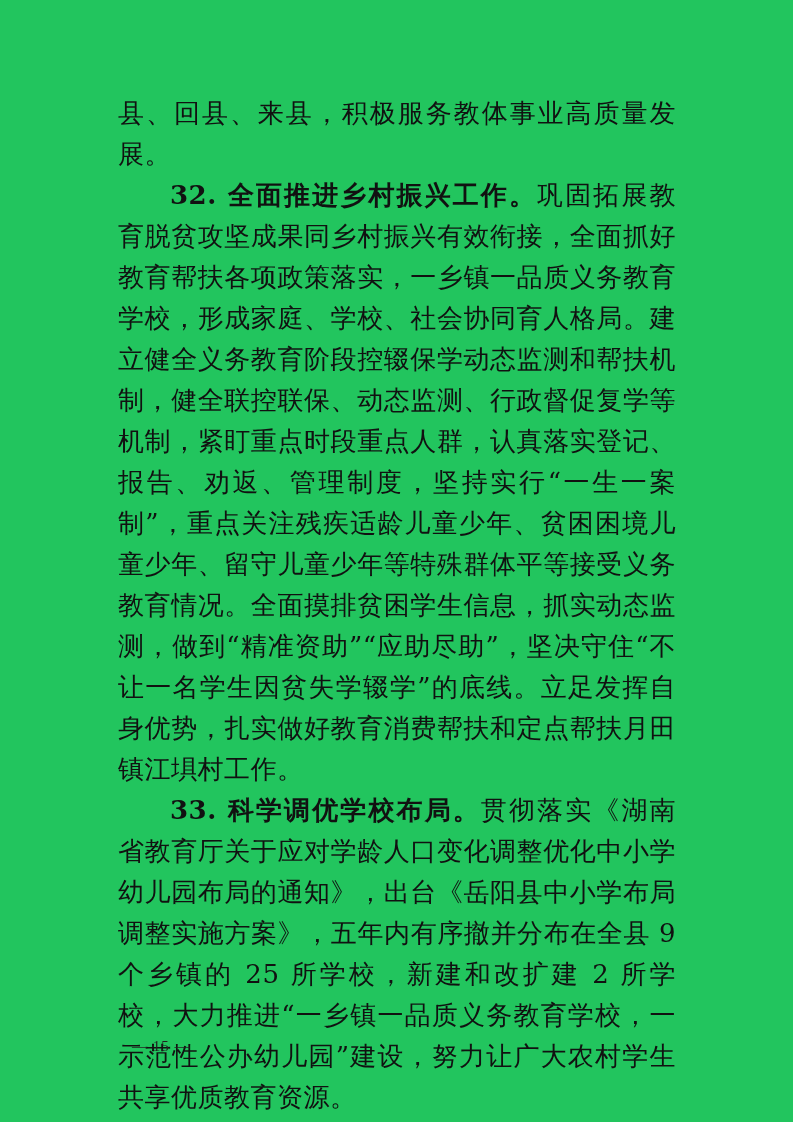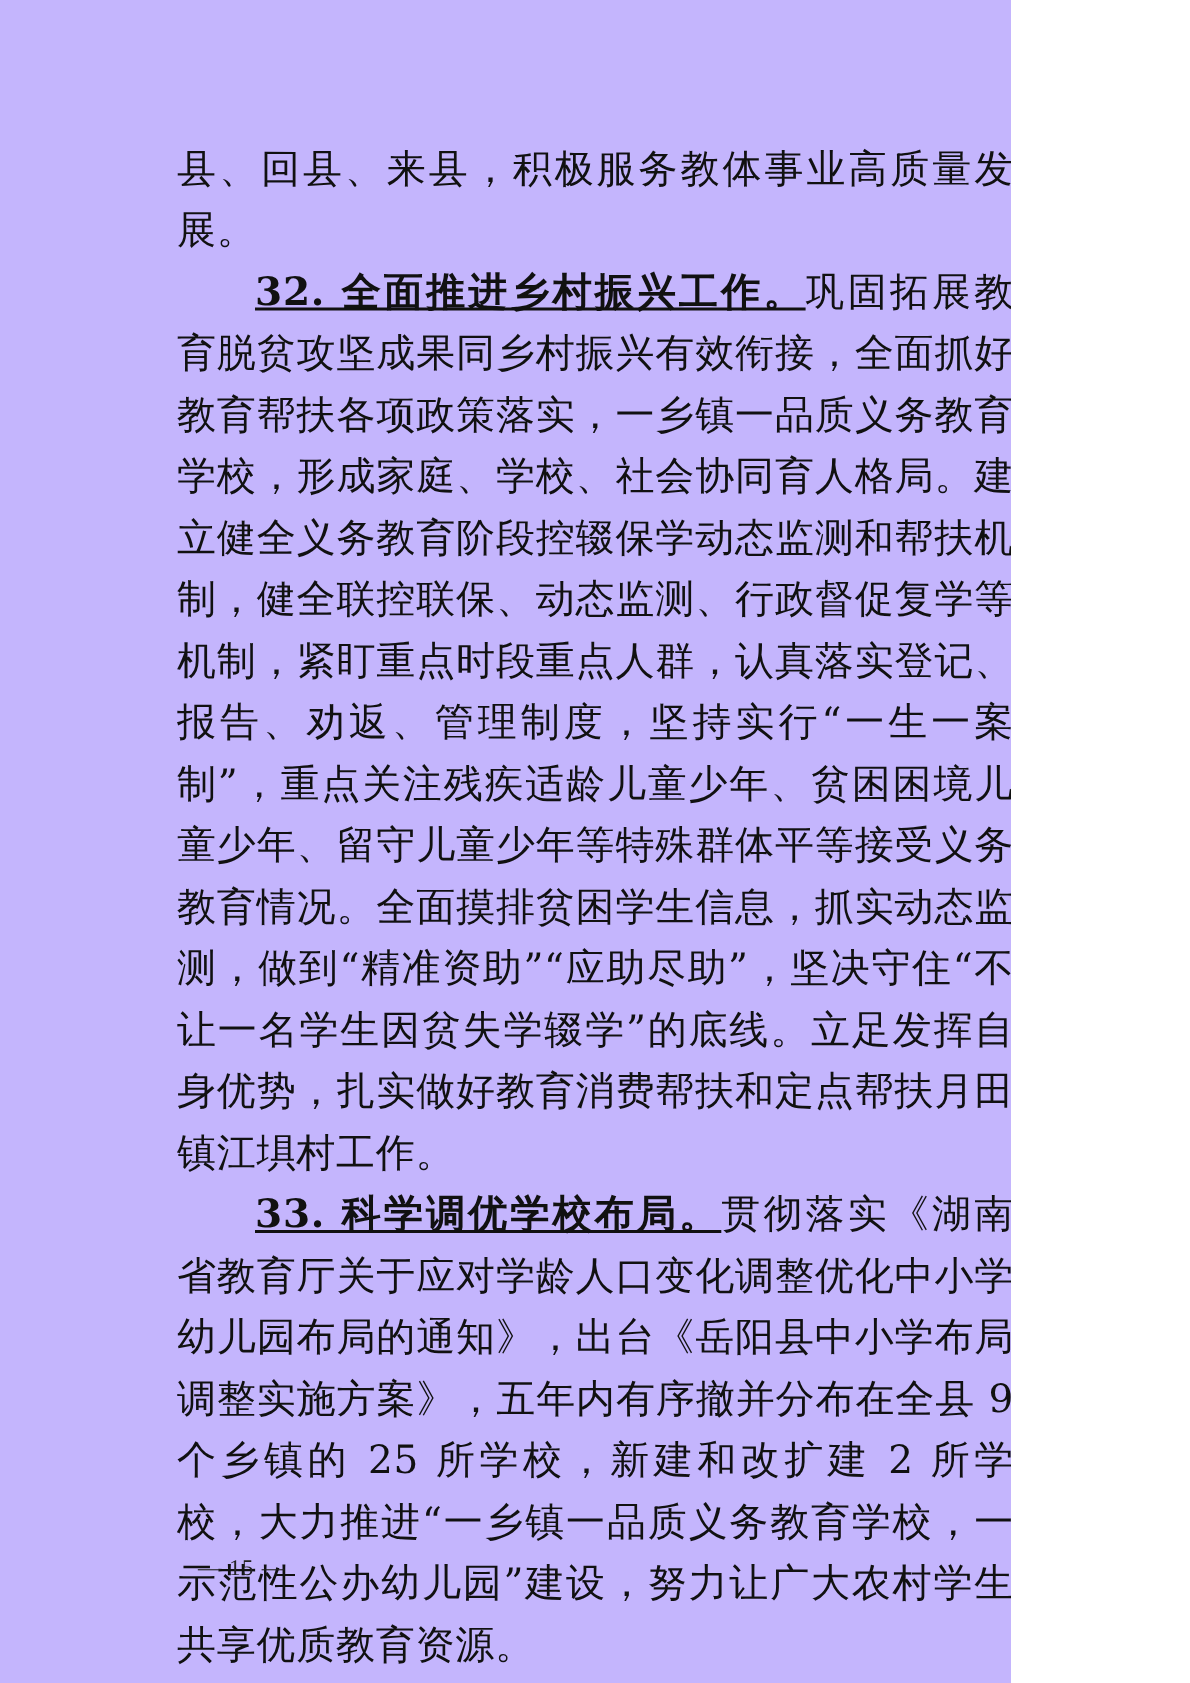--- a/index.html
+++ b/index.html
@@ -2,23 +2,23 @@
 <html><head>
 <meta charset="utf-8">
 <style>
   html, body {
     margin: 0;
     padding: 0;
     background: #ffffff;
   }
   .page {
     position: relative;
-    width: 674px;
+    width: 793px;
     height: 1122px;
-    background: #c4b5fd;
+    background: #22c55e;
     overflow: hidden;
     font-family: "DejaVu Serif", "Liberation Serif", serif;
     color: #111111;
   }
   .content {
     position: absolute;
     left: 118px;
     top: 93px;
     width: 558px;
     font-size: 26px;
@@ -29,21 +29,20 @@
   }
   .content p {
     margin: 0;
     padding: 0;
   }
   .para-indent {
     text-indent: 2em;
   }
   .para-heading {
     font-weight: bold;
-    text-decoration: underline;
   }
   .footer {
     position: absolute;
     left: 132px;
     top: 1036px;
     font-size: 15px;
     line-height: 20px;
     color: #222222;
     letter-spacing: 1px;
     font-family: Liberation Serif, serif;

